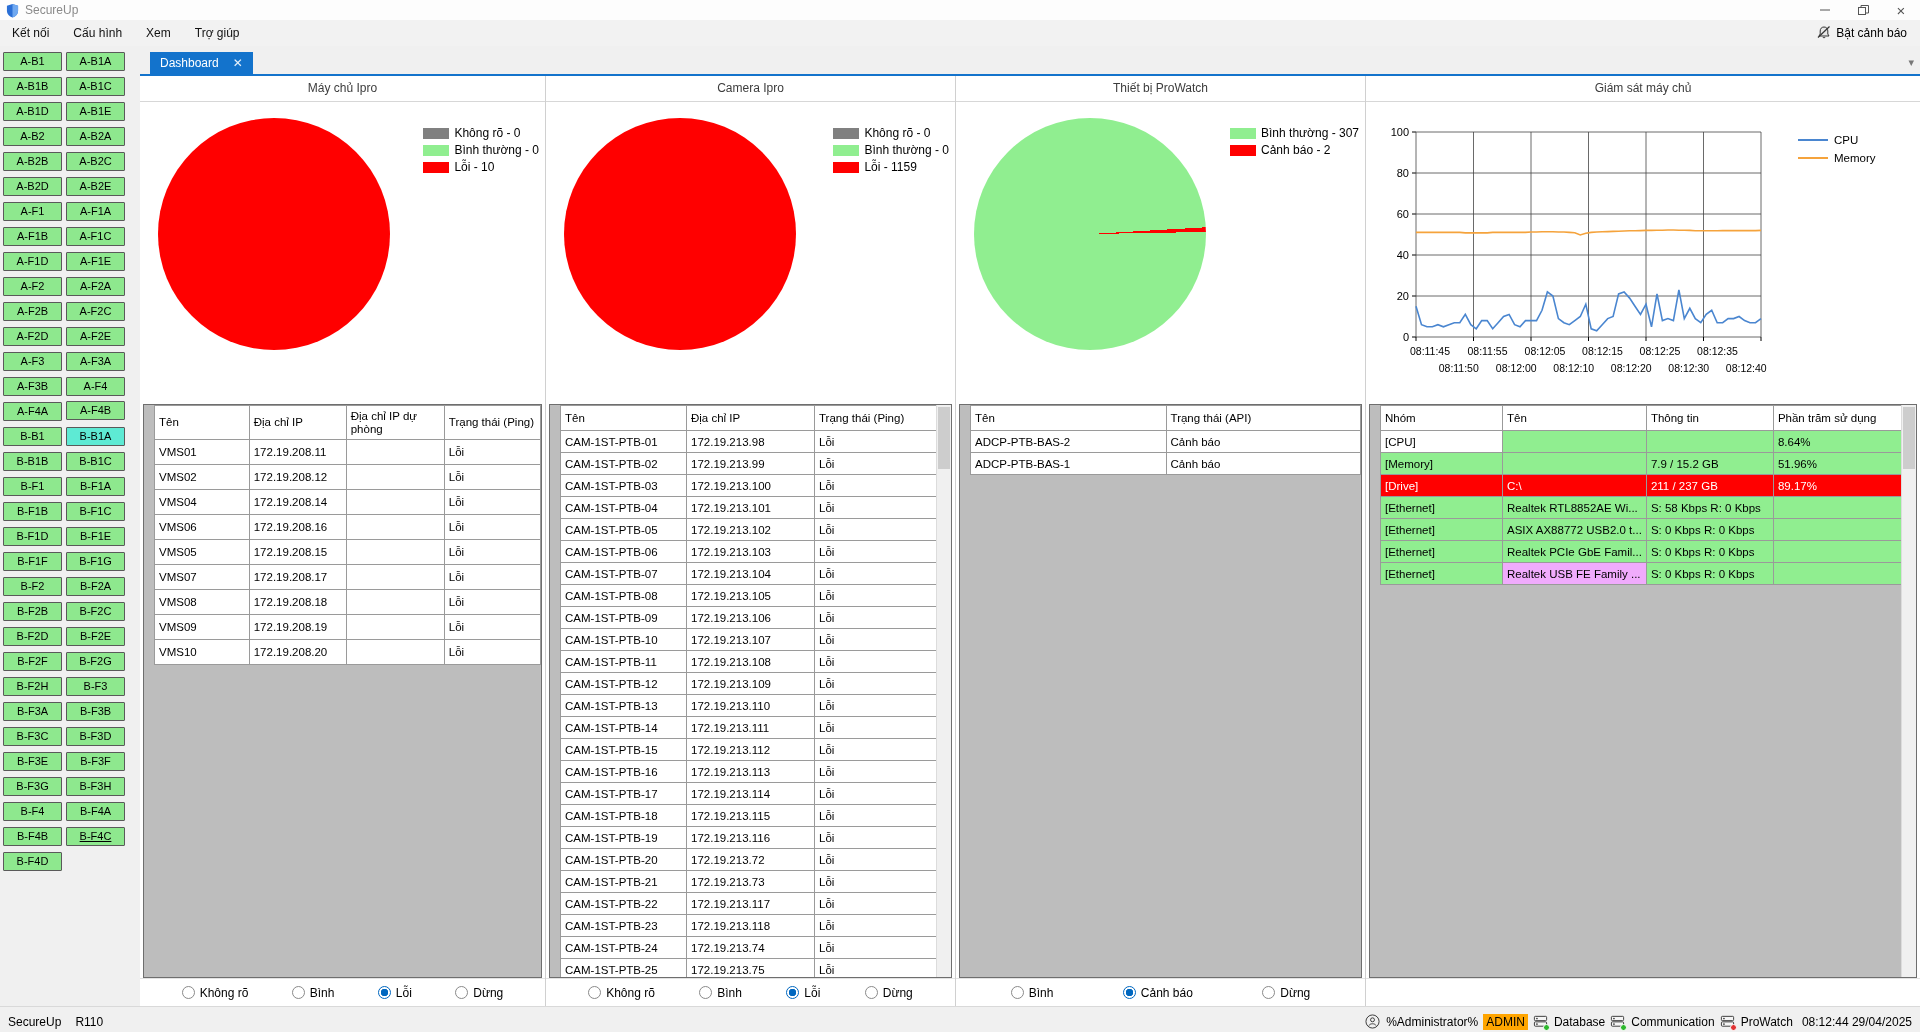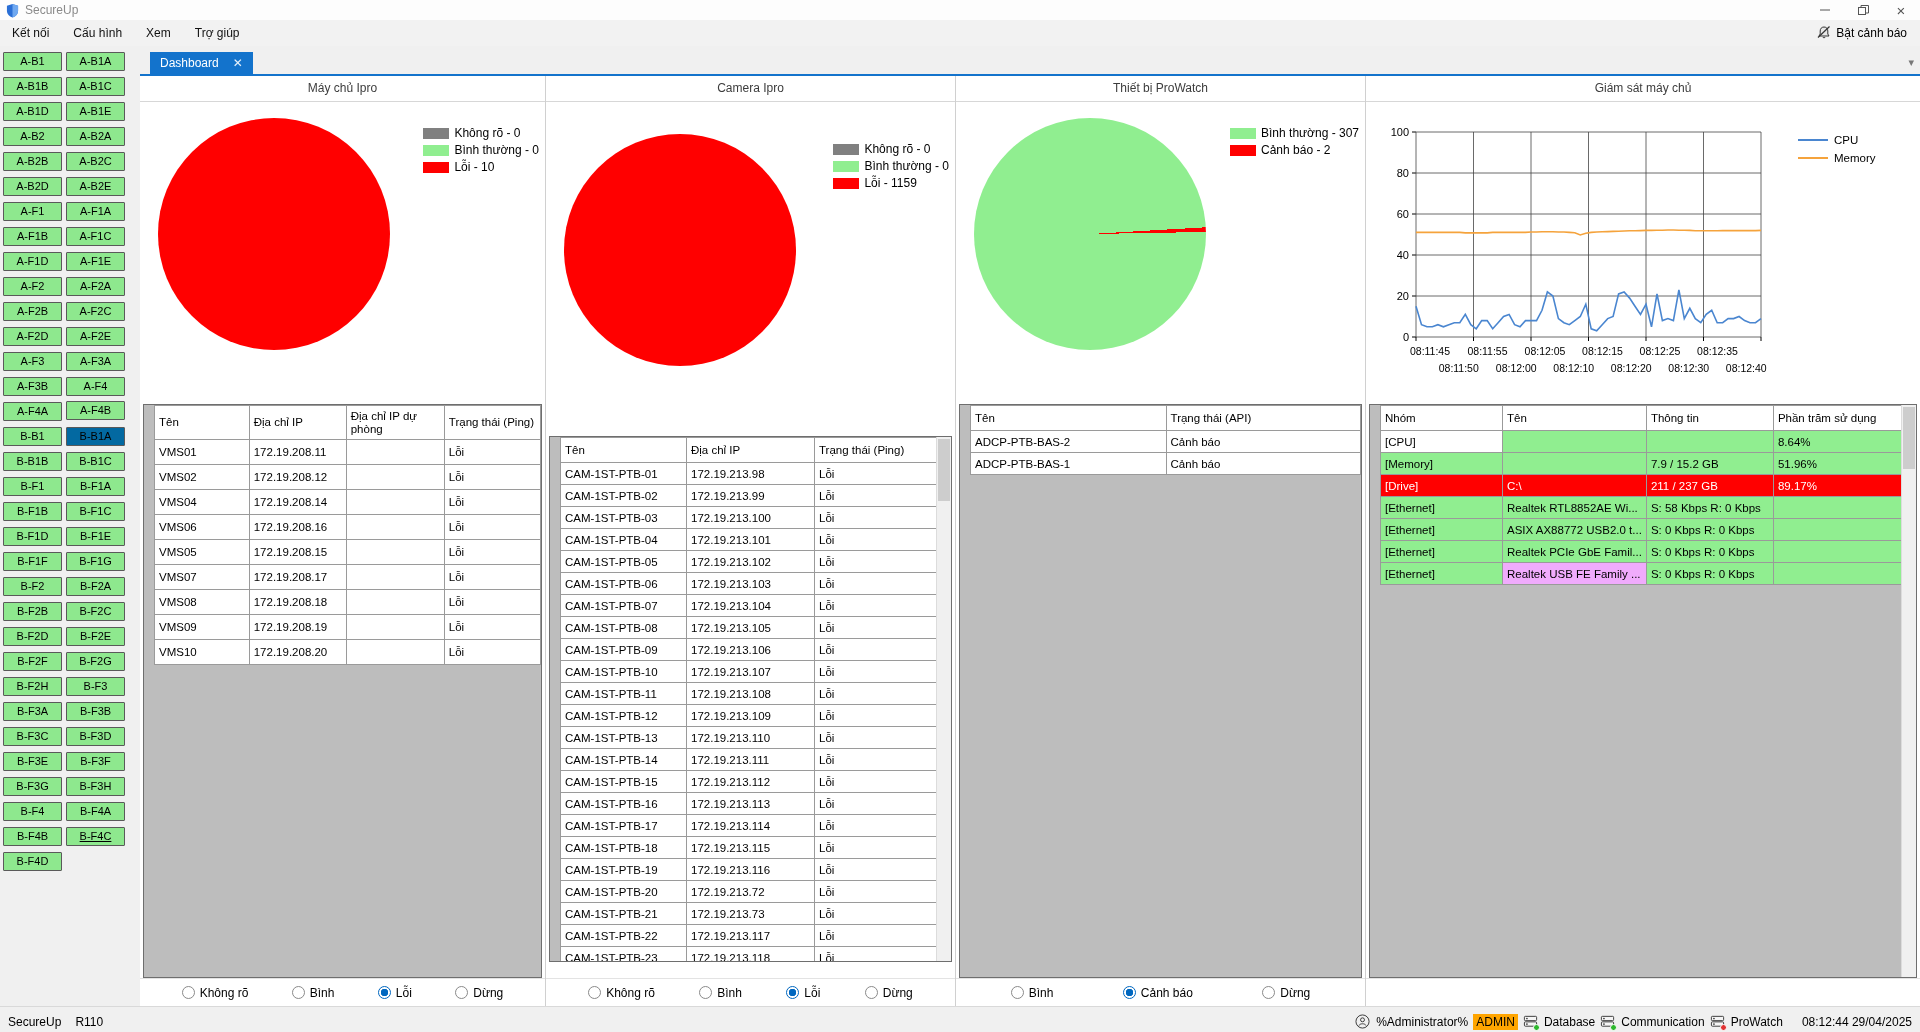--- a/index.html
+++ b/index.html
@@ -13,32 +13,32 @@
   .win-btn { width:38px; height:20px; display:flex; align-items:center; justify-content:center;
     color:#555; font-size:13px; }
   .menubar { position:absolute; left:0; top:20px; width:1920px; height:26px; background:#f2f2f2;
     display:flex; align-items:center; }
   .menu-item { font-size:12px; padding:4px 12px; color:#111; }
   .alarm-btn { position:absolute; right:8px; top:2px; display:flex; align-items:center; gap:4px;
     font-size:12px; padding:3px 5px; }
   .sidebar { position:absolute; left:0; top:52px; width:134px; height:830px; }
   .side-btn { position:absolute; width:59px; height:19px; background:#8ee88e; border:1px solid #5a5a5a;
     font-size:11px; text-align:center; line-height:17px; color:#000; border-radius:1px; }
-  .side-btn.selected { background:#0369a1; }
+  .side-btn.selected { background:#5eead4; }
   .main { position:absolute; left:140px; top:48px; width:1780px; height:964px; background:#f0f0f0; }
   .tabstrip { position:absolute; left:0; top:0; width:1780px; height:26px; }
   .tab { position:absolute; left:10px; top:4px; height:22px; background:#1373cc; color:#fff;
     font-size:12px; display:flex; align-items:center; padding:0 10px; gap:14px; }
   .tab-close { font-size:12px; color:#e8f2fb; }
   .tab-underline { position:absolute; left:0; top:26px; width:1780px; height:2px; background:#1373cc; }
   .tab-chevron { position:absolute; right:6px; top:8px; color:#777; font-size:11px; }
   .panels { position:absolute; left:0; top:28px; width:1780px; height:930px; background:#fff; display:flex; }
   .panel { height:100%; border-right:1px solid #d0d0d0; display:flex; flex-direction:column; position:relative; }
   .panel:last-child { border-right:none; }
-  .p0 { width:406px; } .p1 { width:410px;gap:16px; } .p2 { width:410px; } .p3 { width:554px; }
+  .p0 { width:406px; } .p1 { width:410px; } .p2 { width:410px; } .p3 { width:554px; }
   .panel-title { height:26px; border-bottom:1px solid #d7d7d7; text-align:center; font-size:12px;
     color:#3c3c3c; line-height:25px; background:#fff; }
   .chart-area { height:302px; position:relative; background:#fff; }
   .pie { position:absolute; left:18px; top:16px; width:232px; height:232px; border-radius:50%; }
   .legend { position:absolute; top:24px; right:6px; display:flex; flex-direction:column; gap:3px; }
   .legend-item { display:flex; align-items:center; gap:5px; font-size:12px; white-space:nowrap; }
   .legend-swatch { width:26px; height:11px; display:inline-block; }
   .table-wrap { flex:1; margin:0 3px; border:1px solid #6e6e6e; background:#bdbdbd; overflow:hidden; position:relative; }
   table { border-collapse:collapse; table-layout:fixed; background:#bdbdbd;margin-left:10px; }
   th,td { border:1px solid #9a9a9a; font-size:11.5px; font-weight:normal; text-align:left;
@@ -699,15 +699,15 @@
           <circle cx="4.2" cy="10.7" r="0.9" fill="#333"></circle>
         </svg><span class="sdot" style="background: rgb(45, 184, 45);"></span></span>
       <span>Communication</span>
       <span class="sicon"><svg width="15" height="15" viewBox="0 0 16 16">
           <rect x="1.5" y="2.5" width="13" height="4.6" rx="1" fill="#f5f5f5" stroke="#333"></rect>
           <rect x="1.5" y="8.4" width="13" height="4.6" rx="1" fill="#f5f5f5" stroke="#333"></rect>
           <circle cx="4.2" cy="4.8" r="0.9" fill="#333"></circle>
           <circle cx="4.2" cy="10.7" r="0.9" fill="#333"></circle>
         </svg><span class="sdot" style="background: rgb(224, 49, 49);"></span></span>
       <span>ProWatch</span>
-      <span style="margin-left: 14px;">08:12:44 29/04/2025</span>
+      <span style="margin-left: 4px;">08:12:44 29/04/2025</span>
     </div>
 </div>
 
 </body></html>

